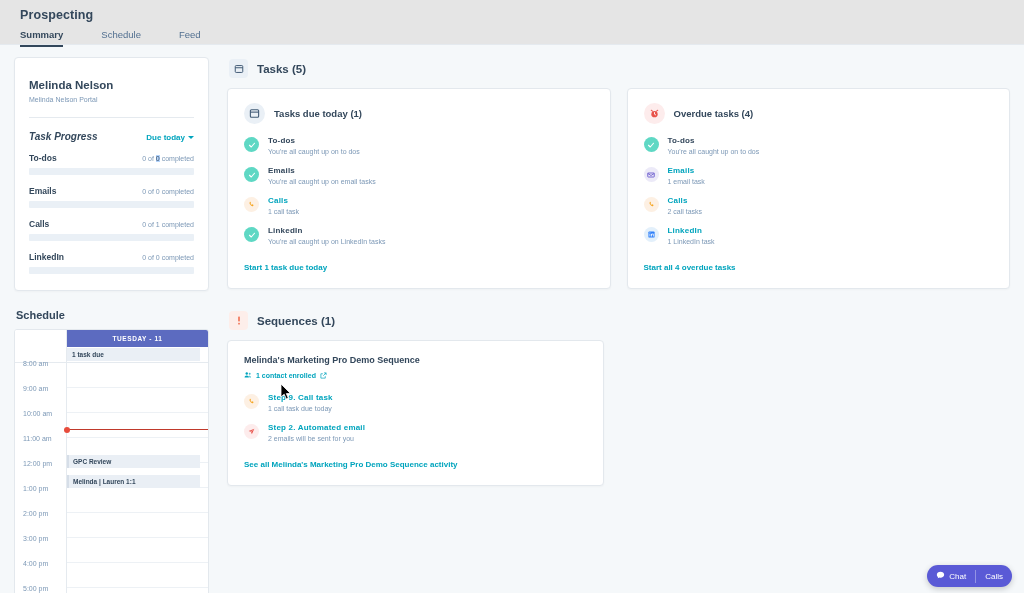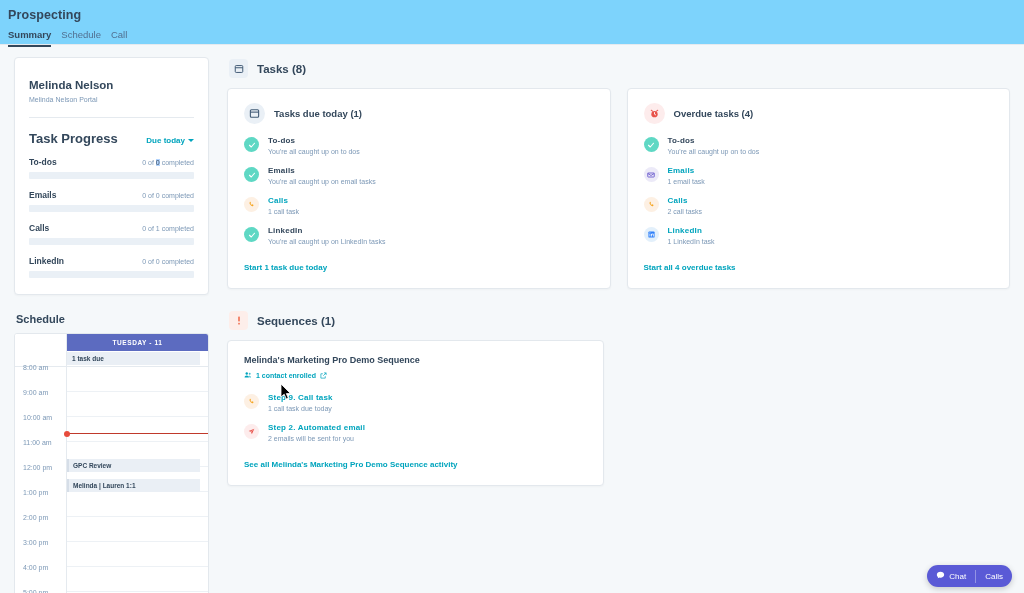--- a/index.html
+++ b/index.html
@@ -6,32 +6,32 @@
   html, body {
     width: 1024px; height: 593px;
     background: #f5f8fa;
     font-family: "Liberation Sans", sans-serif;
     color: #33475b;
     overflow: hidden;
   }
 
   
   .topbar {
-    background: #7dd3fc;
+    background: #e5e5e5;
     border-bottom: 1px solid #e5eaef;
-    padding: 8px 20px 0 8px;
+    padding: 8px 20px 0 20px;
     height: 45px;
   }
   .page-title {
     font-size: 12.5px;
     font-weight: bold;
     color: #33475b;
     letter-spacing: .1px;
   }
-  .tabs { display: flex; gap: 10px; margin-top: 7px; }
+  .tabs { display: flex; gap: 38px; margin-top: 7px; }
   .tab {
     font-size: 9.5px;
     color: #516f90;
     padding-bottom: 5px;
     border-bottom: 2.5px solid transparent;
     cursor: pointer;
     white-space: nowrap;
   }
   .tab.active { color: #33475b; font-weight: bold; border-bottom-color: #33475b; }
 
@@ -53,21 +53,21 @@
     box-shadow: 0 1px 2px rgba(0,0,0,.03);
   }
 
   
   .profile { padding: 13px 14px 16px 14px; }
   .profile-name { font-size: 11.5px; font-weight: bold; color: #33475b; margin-top: 8px; }
   .profile-sub { font-size: 7px; color: #7c98b6; margin-top: 5px; }
   .divider { height: 1px; background: #e5eaef; margin: 14px 0 13px 0; }
 
   .tp-head { display: flex; justify-content: space-between; align-items: baseline; }
-  .tp-title { font-size: 13px; font-weight: bold; color: #33475b; }
+  .tp-title { font-size: 10px; font-weight: bold; color: #33475b; font-style: italic; }
   .tp-filter {
     font-size: 8px; color: #00a4bd; font-weight: bold; cursor: pointer;
     display: flex; align-items: center; gap: 3px;
   }
   .caret {
     width: 0; height: 0;
     border-left: 3px solid transparent;
     border-right: 3px solid transparent;
     border-top: 3.5px solid #00a4bd;
     display: inline-block;
@@ -190,21 +190,21 @@
   .cursor { position: absolute; left: 281px; top: 384px; pointer-events: none; }
 </style>
 </head>
 <body>
 
 <div class="topbar">
   <div class="page-title">Prospecting</div>
   <div class="tabs">
     <div class="tab active">Summary</div>
     <div class="tab">Schedule</div>
-    <div class="tab">Call</div>
+    <div class="tab">Feed</div>
   </div>
 </div>
 
 <div class="layout">
 
   <div class="col-left">
 
     <div class="card profile">
       <div class="profile-name">Melinda Nelson</div>
       <div class="profile-sub">Melinda Nelson Portal</div>
@@ -320,21 +320,21 @@
 
   <div class="col-right">
 
     <div class="section-head">
       <div class="sec-icon tasks">
         <svg width="10" height="10" viewBox="0 0 16 16" fill="none" stroke="#425b76" stroke-width="1.6">
           <rect x="2" y="2.5" width="12" height="11" rx="1.5"></rect>
             <line x1="2" y1="6" x2="14" y2="6"></line>
         </svg>
       </div>
-      <div class="sec-title">Tasks (8)</div>
+      <div class="sec-title">Tasks (5)</div>
     </div>
 
     <div class="cards-row">
 
       <div class="card task-card">
         <div class="tc-head">
           <div class="tc-badge today">
             <svg width="11" height="11" viewBox="0 0 16 16" fill="none" stroke="#425b76" stroke-width="1.6">
               <rect x="2" y="2.5" width="12" height="11" rx="1.5"></rect>
                 <line x1="2" y1="6" x2="14" y2="6"></line>

